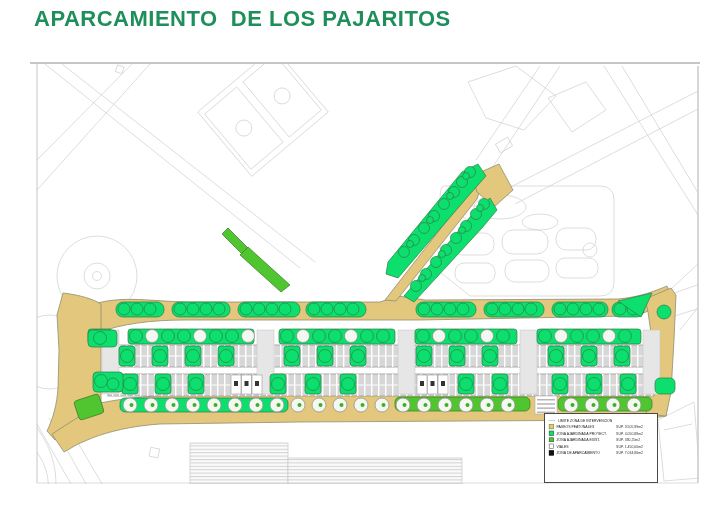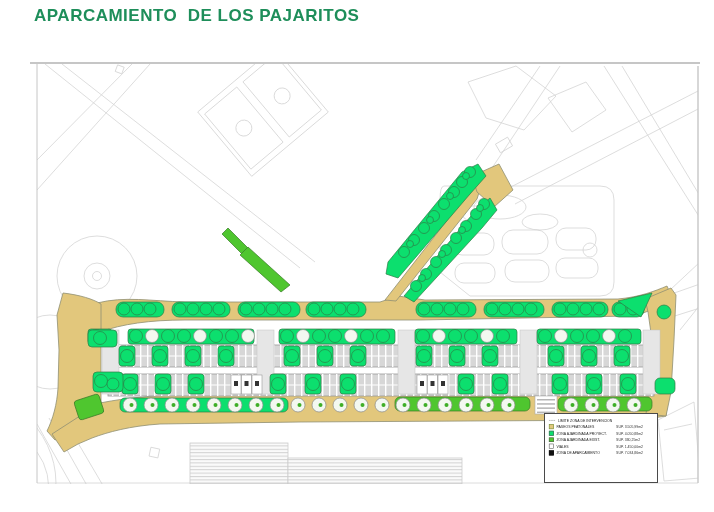--- a/index.html
+++ b/index.html
@@ -1,18 +1,18 @@
 <!DOCTYPE html>
 <html style="--title: #1E8E5A; --tan: #E2C77C; --tan-stroke: #8F8F73; --green-project: #0CDF6E; --green-exist: #4FC62F; --parking-fill: #D7D7D7; --parking-stroke: #9A9A9A; --bg-line: #D4D4D4; --legend-border: #4A4A4A;"><head>
 <meta charset="utf-8">
 <style>
   html,body{margin:0;padding:0;background:#fff;}
   body{width:714px;height:512px;position:relative;overflow:hidden;
        font-family:"Liberation Sans","DejaVu Sans",sans-serif;}
-  .title{position:absolute;left:34px;top:6px;font-size:17px;font-weight:bold;
+  .title{position:absolute;left:34px;top:6px;font-size:22px;font-weight:bold;
          letter-spacing:.5px;color:var(--title,#1E8E5A);white-space:pre;}
   svg{position:absolute;left:0;top:0;}
   
   .tan{fill:var(--tan);stroke:var(--tan-stroke);stroke-width:.8;}
   .gP{fill:var(--green-project);stroke:#2E7D46;stroke-width:.7;}
   .gE{fill:var(--green-exist);stroke:#3A7A2A;stroke-width:.7;}
   .tL{fill:#F3F8F0;stroke:#8a8a8a;stroke-width:.7;}
   .gEd{fill:#3fae27;stroke:none;}
   .bg{stroke:var(--bg-line);fill:none;stroke-width:.8;}
   .bgf{stroke:var(--bg-line);fill:#ffffff;stroke-width:.8;}

